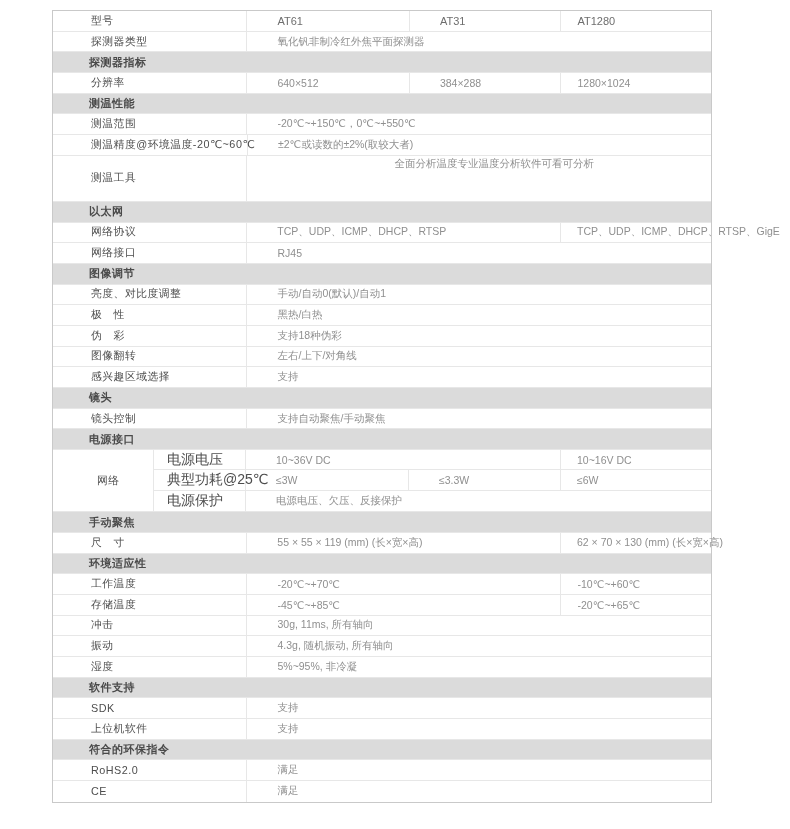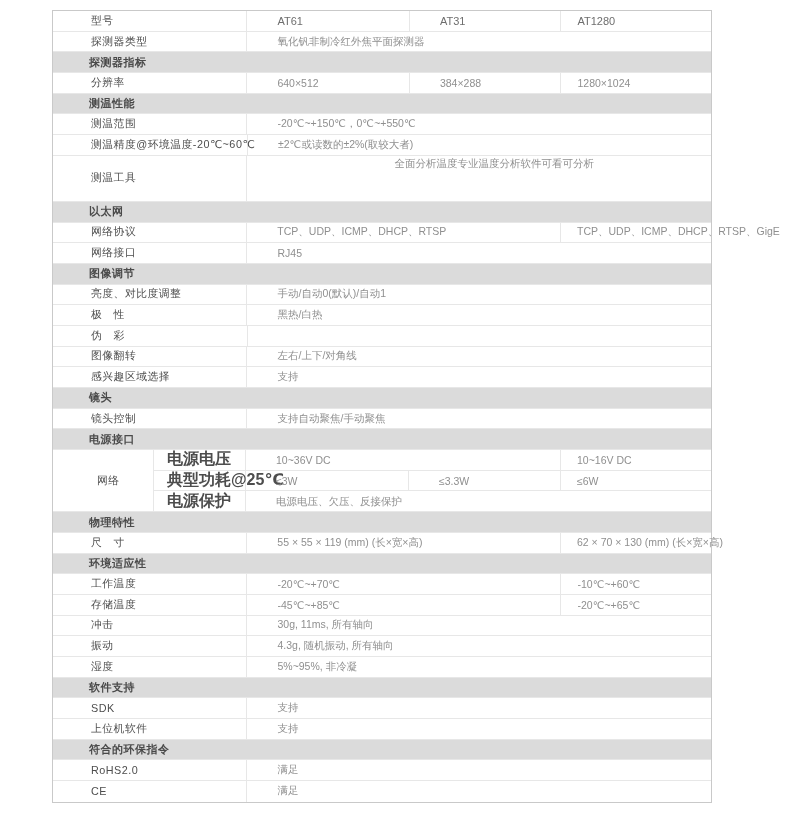--- a/index.html
+++ b/index.html
@@ -42,21 +42,21 @@
   .row.power-group { height: 62.1px; }
   .group-label {
     width: 103px; padding-left: 44px;
     font-size: 10.8px; color: #4d4d4d; font-weight: 500; letter-spacing: 0.5px;
   }
   .sub-rows { flex: 1; display: flex; flex-direction: column; }
   .sub-row { display: flex; height: 20.7px; border-bottom: 1px solid #e7e7e7; }
   .sub-row:last-child { border-bottom: none; text-align: center; }
   .sublabel {
     width: 92px; padding-left: 13px;
-    font-size: 16px; color: #4d4d4d; font-weight: 700;
+    font-size: 14px; color: #4d4d4d; font-weight: 400;
   }
   .pc1   { width: 163px; padding-left: 30px; }
   .pc2   { width: 152px; padding-left: 30px; }
   .pc12  { width: 315px; padding-left: 30px; }
   .pc123 { width: 465px; padding-left: 30px; }
 </style>
 </head>
 <body>
 
 <div class="spec-table">
@@ -121,20 +121,21 @@
   <div class="row">
     <div class="cell label bR">亮度、对比度调整</div>
     <div class="cell c123">手动/自动0(默认)/自动1</div>
   </div>
   <div class="row">
     <div class="cell label bR">极　性</div>
     <div class="cell c123">黑热/白热</div>
   </div>
   <div class="row">
     <div class="cell label bR">伪　彩</div>
+    <div class="cell c123">支持18种伪彩</div>
   </div>
   <div class="row">
     <div class="cell label bR">图像翻转</div>
     <div class="cell c123">左右/上下/对角线</div>
   </div>
   <div class="row">
     <div class="cell label bR">感兴趣区域选择</div>
     <div class="cell c123">支持</div>
   </div>
 
@@ -164,21 +165,21 @@
         <div class="cell c3">≤6W</div>
       </div>
       <div class="sub-row">
         <div class="cell sublabel bR">电源保护</div>
         <div class="cell pc123">电源电压、欠压、反接保护</div>
       </div>
     </div>
   </div>
 
   <div class="row section">
-    <div class="sec-text">物理特性</div>
+    <div class="sec-text">手动聚焦</div>
   </div>
   <div class="row">
     <div class="cell label bR">尺　寸</div>
     <div class="cell c12 bR">55 × 55 × 119 (mm) (长×宽×高)</div>
     <div class="cell c3">62 × 70 × 130 (mm) (长×宽×高)</div>
   </div>
 
   <div class="row section">
     <div class="sec-text">环境适应性</div>
   </div>

